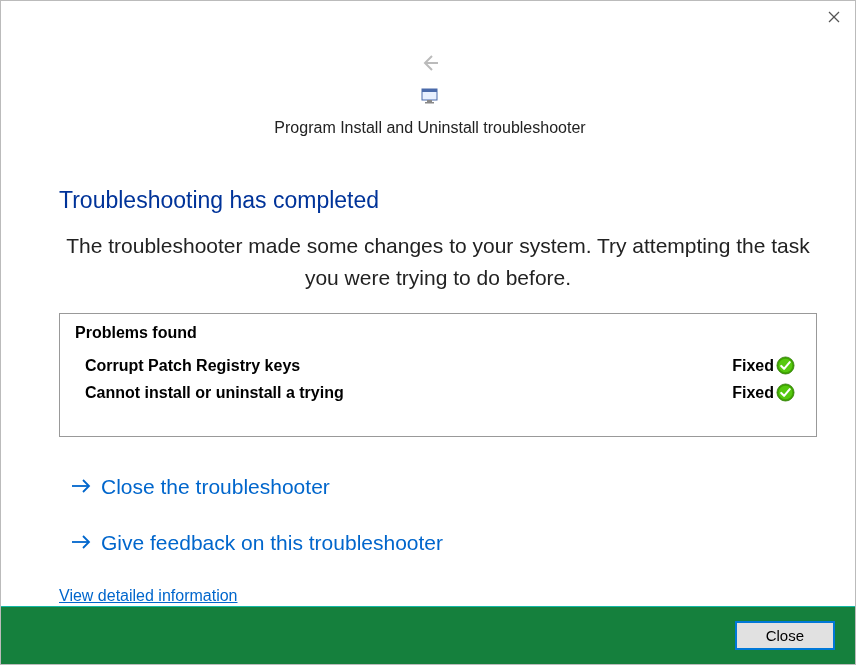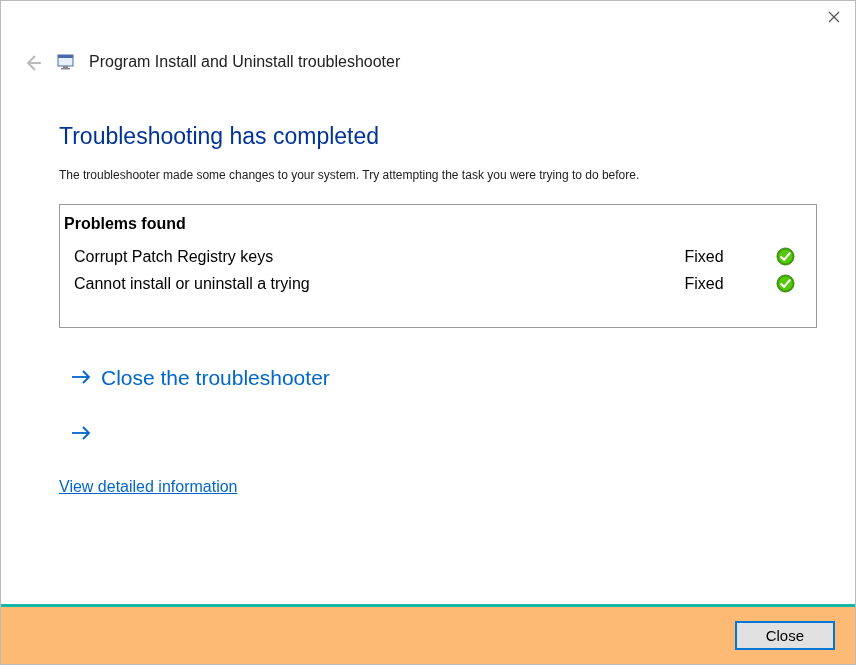--- a/index.html
+++ b/index.html
@@ -32,23 +32,24 @@
       width: 15px;
       height: 15px;
       cursor: pointer;
       display: flex;
       align-items: center;
       justify-content: center;
     }
     .close-x svg { stroke: #555; stroke-width: 1.3; }
     .header-row {
       display: flex;
-      align-items: flex-start;
+      align-items: center;
       padding: 14px 18px 0 22px;
       gap: 14px;
+      flex-direction: column;
     }
     .back-arrow {
       width: 20px;
       height: 20px;
       display: flex;
       align-items: center;
       justify-content: center;
     }
     .back-arrow svg { stroke: #999; fill: #999; }
     .ts-icon {
@@ -66,43 +67,45 @@
       padding: 50px 38px 0 58px;
       flex: 1;
     }
     .heading {
       color: #003399;
       font-size: 23px;
       font-weight: 400;
       margin-bottom: 16px;
     }
     .desc {
-      font-size: 12px;
+      font-size: 21px;
       color: #222;
       line-height: 1.5;
       margin-bottom: 20px;
+      text-align: center;
     }
     .problems-box {
       border: 1px solid #999;
-      padding: 10px 14px 30px 4px;
+      padding: 10px 14px 30px 15px;
       margin-bottom: 30px;
     }
     .problems-title {
       font-weight: 700;
       font-size: 16px;
       margin-bottom: 10px;
     }
     .problem-row {
       display: flex;
       align-items: center;
       padding: 4px 6px 4px 10px;
       font-size: 16px;
+      font-weight: bold;
     }
     .problem-name { flex: 1; }
-    .problem-status { width: 140px; text-align: center; }
+    .problem-status { width: 140px; text-align: right; }
     .problem-icon {
       width: 22px;
       display: flex;
       justify-content: center;
     }
     .check-circle {
       width: 19px;
       height: 19px;
       display: inline-block;
     }
@@ -119,22 +122,22 @@
     .action-link .arrow { color: #0066cc; }
     .detail-link {
       color: #0066cc;
       font-size: 16px;
       cursor: pointer;
       margin-top: 8px;
       display: inline-block;
       text-decoration: underline;
     }
     .footer {
-      border-top: 3px solid #14b8a6;
-      background: #fdba74;
+      border-top: 1px solid #14b8a6;
+      background: #15803d;
       padding: 14px 20px;
       display: flex;
       justify-content: flex-end;
     }
     .btn {
       background: #e1e1e1;
       border: 1px solid #888;
       padding: 5px 30px;
       font-family: inherit;
       font-size: 15px;
@@ -221,20 +224,21 @@
       <span>Close the troubleshooter</span>
     </div>
 
     <div class="action-link">
       <span class="arrow">
         <svg viewBox="0 0 20 16" width="20" height="16">
           <line x1="1" y1="8" x2="17" y2="8" stroke="#0066cc" stroke-width="1.8"></line>
           <path d="M12 2 L18 8 L12 14" fill="none" stroke="#0066cc" stroke-width="1.8"></path>
         </svg>
       </span>
+      <span>Give feedback on this troubleshooter</span>
     </div>
 
     <span class="detail-link">View detailed information</span>
   </div>
 
   <div class="footer">
     <button class="btn">Close</button>
   </div>
 
 </div>

